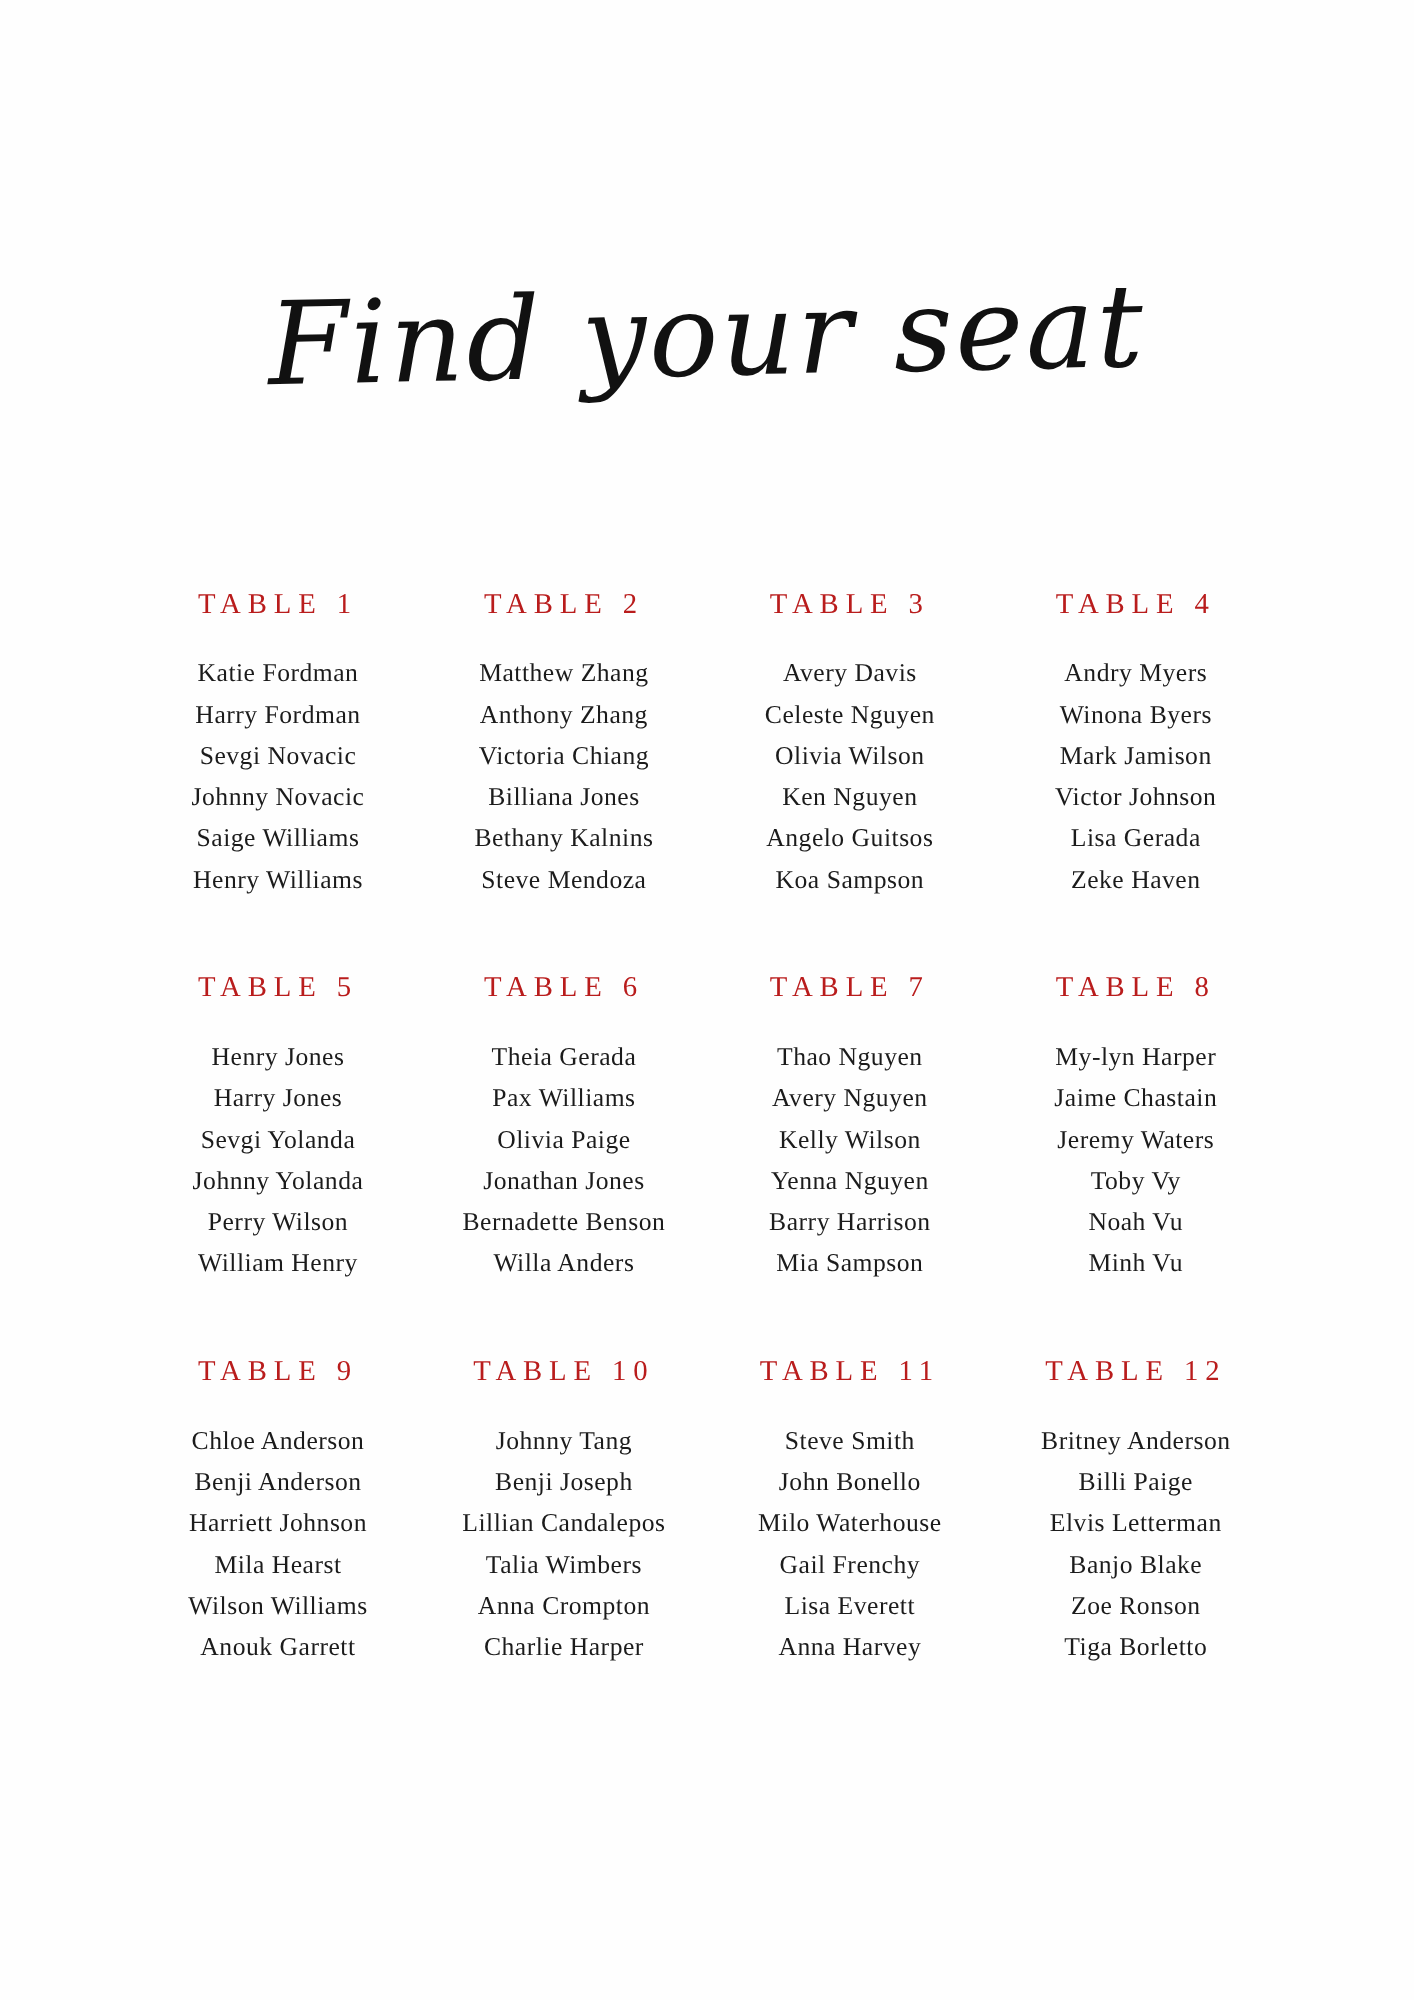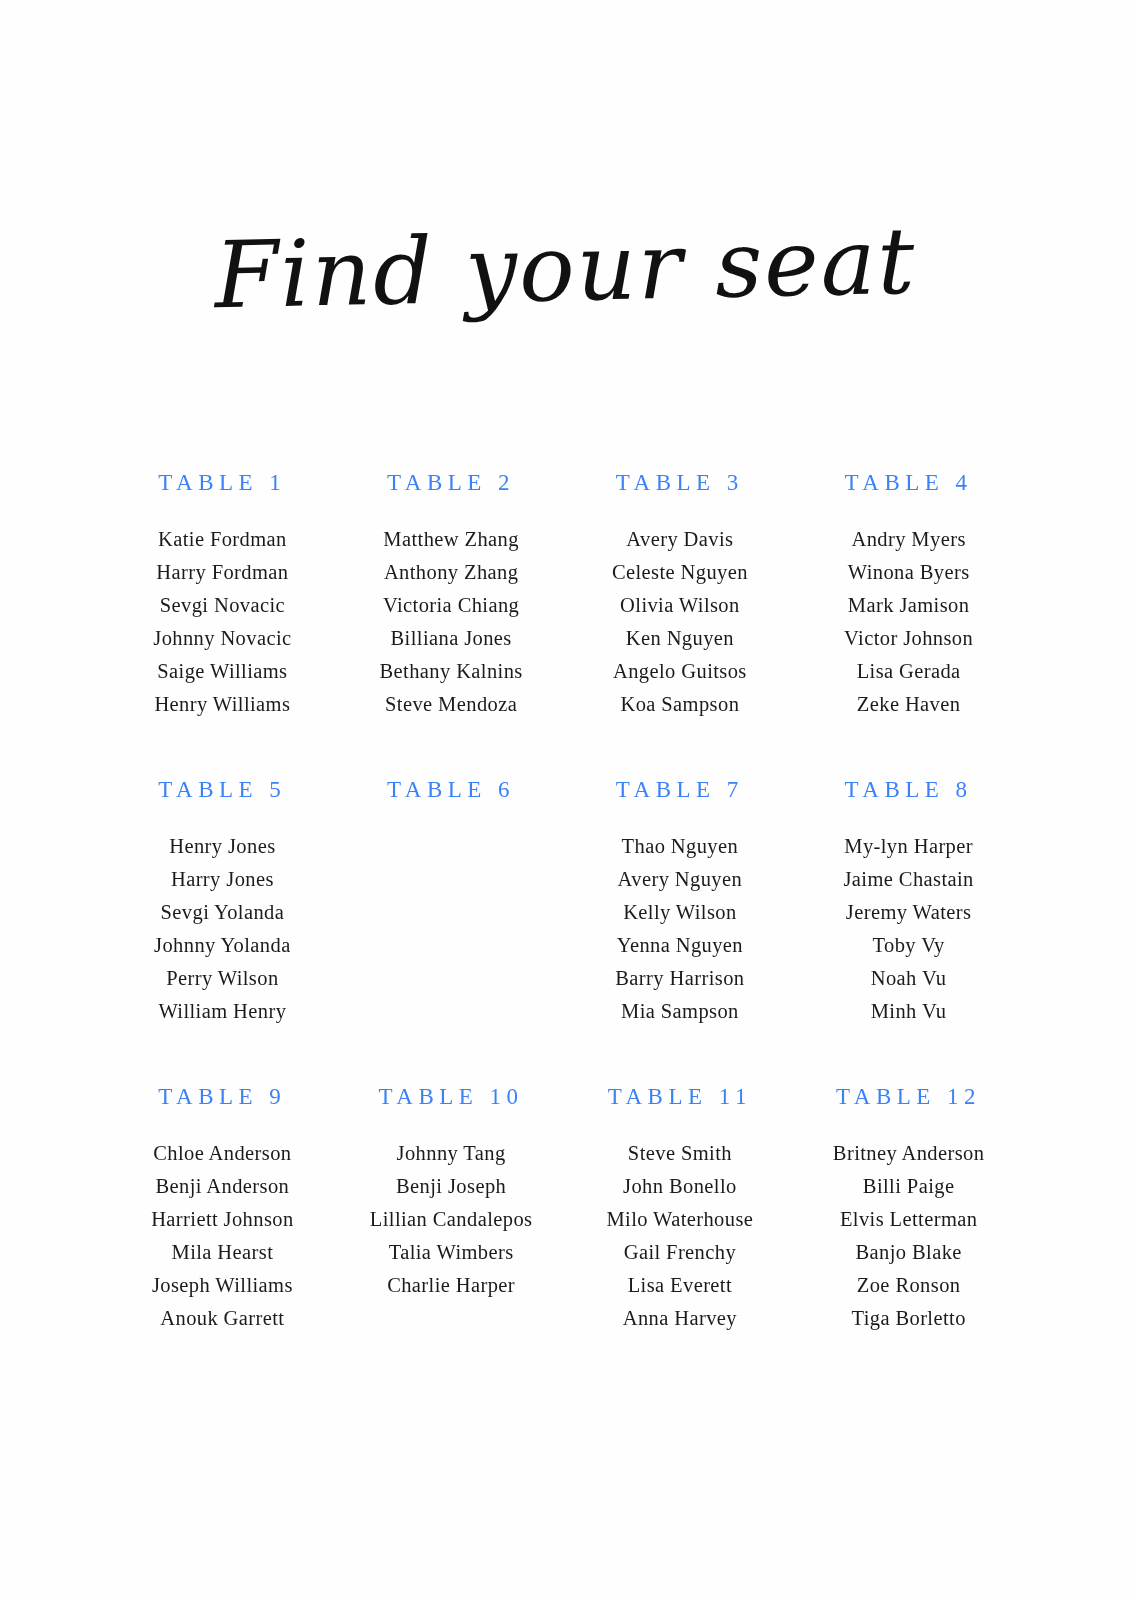--- a/index.html
+++ b/index.html
@@ -48,21 +48,21 @@
     column-gap: 0px;
   }
   .table-block {
     text-align: center;
     padding: 0 4px;
   }
   .table-heading {
     font-family: "Liberation Serif", serif;
     font-size: 23px;
     letter-spacing: 5.5px;
-    color: #3b82f6;
+    color: #b91c1c;
     text-transform: uppercase;
     margin-bottom: 27px;
     white-space: nowrap;
   }
   .guest-list {
     list-style: none;
     margin: 0;
     padding: 0;
   }
   .guest-list li {
@@ -132,20 +132,28 @@
           <li>Henry Jones</li>
           <li>Harry Jones</li>
           <li>Sevgi Yolanda</li>
           <li>Johnny Yolanda</li>
           <li>Perry Wilson</li>
           <li>William Henry</li>
         </ul>
       </div>
       <div class="table-block">
         <div class="table-heading">TABLE 6</div>
+        <ul class="guest-list">
+          <li>Theia Gerada</li>
+          <li>Pax Williams</li>
+          <li>Olivia Paige</li>
+          <li>Jonathan Jones</li>
+          <li>Bernadette Benson</li>
+          <li>Willa Anders</li>
+        </ul>
       </div>
       <div class="table-block">
         <div class="table-heading">TABLE 7</div>
         <ul class="guest-list">
           <li>Thao Nguyen</li>
           <li>Avery Nguyen</li>
           <li>Kelly Wilson</li>
           <li>Yenna Nguyen</li>
           <li>Barry Harrison</li>
           <li>Mia Sampson</li>
@@ -162,31 +170,32 @@
           <li>Minh Vu</li>
         </ul>
       </div>
       <div class="table-block">
         <div class="table-heading">TABLE 9</div>
         <ul class="guest-list">
           <li>Chloe Anderson</li>
           <li>Benji Anderson</li>
           <li>Harriett Johnson</li>
           <li>Mila Hearst</li>
-          <li>Joseph Williams</li>
+          <li>Wilson Williams</li>
           <li>Anouk Garrett</li>
         </ul>
       </div>
       <div class="table-block">
         <div class="table-heading">TABLE 10</div>
         <ul class="guest-list">
           <li>Johnny Tang</li>
           <li>Benji Joseph</li>
           <li>Lillian Candalepos</li>
           <li>Talia Wimbers</li>
+          <li>Anna Crompton</li>
           <li>Charlie Harper</li>
         </ul>
       </div>
       <div class="table-block">
         <div class="table-heading">TABLE 11</div>
         <ul class="guest-list">
           <li>Steve Smith</li>
           <li>John Bonello</li>
           <li>Milo Waterhouse</li>
           <li>Gail Frenchy</li>

